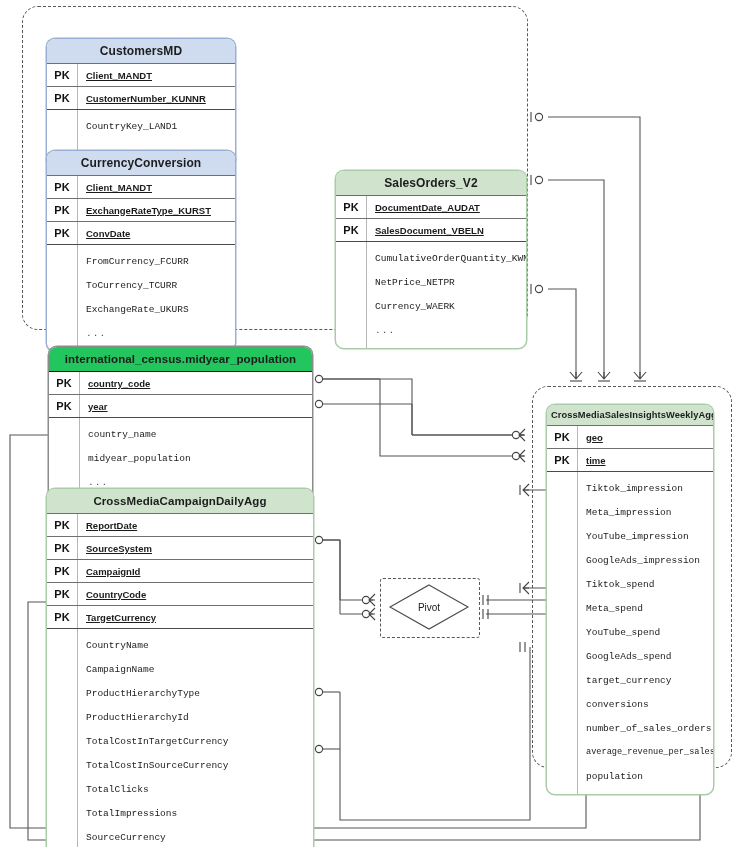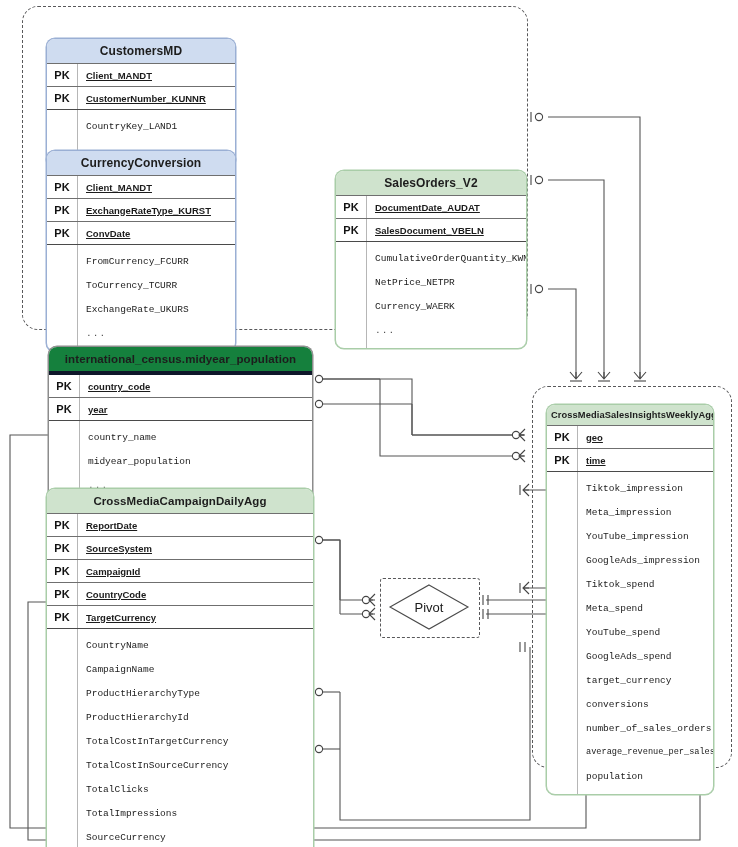--- a/index.html
+++ b/index.html
@@ -33,21 +33,21 @@
   .attr-block{display:flex;}
   .attr-block .gutter{width:30px;flex:0 0 30px;border-right:1px solid #b6b6b6;}
   .attr-block .list{flex:1 1 auto;padding:4px 12px 6px 8px;font-family:Liberation Mono, monospace;}
   .attr-block .list .a{font-size:9.5px;color:#1b1b1b;line-height:13px;padding:5.5px 0;}
   .attr-block .list .a.dots{letter-spacing:1px;color:#4a4a4a;}
 
   
   .pivot-wrap{position:absolute;}
   .pivot-label{position:absolute;left:0;top:0;width:100%;height:100%;
                display:flex;align-items:center;justify-content:center;
-               font-size:13px;color:#1b1b1b;}
+               font-size:10px;color:#1b1b1b;}
 </style>
 </head>
 <body>
 
 <div id="canvas">
 
   <div class="group-box" style="left:22px;top:6px;width:504px;height:322px;"></div>
 
   <div class="group-box" style="left:532px;top:386px;width:198px;height:380px;"></div>
 
@@ -254,21 +254,21 @@
       <div class="list">
         <div class="a">CumulativeOrderQuantity_KWMENG</div>
         <div class="a">NetPrice_NETPR</div>
         <div class="a">Currency_WAERK</div>
         <div class="a dots">...</div>
       </div>
     </div>
   </div>
 
   <div class="entity" style="left:48px;top:346px;width:263px;border:1.2px solid #8c8c8c;box-shadow:0 0 0 0.5px #8c8c8c;">
-    <div class="ent-title tall" style="background:#15803d;border-bottom:4px solid #0f172a;">international_census.midyear_population</div>
+    <div class="ent-title tall" style="background:#22c55e;border-bottom:1px solid #0f172a;">international_census.midyear_population</div>
     <div class="row pk">
       <div class="kcell">PK</div>
       <div class="ncell">country_code</div>
     </div>
     <div class="row pk lastpk">
       <div class="kcell">PK</div>
       <div class="ncell">year</div>
     </div>
     <div class="attr-block">
       <div class="gutter"></div>

